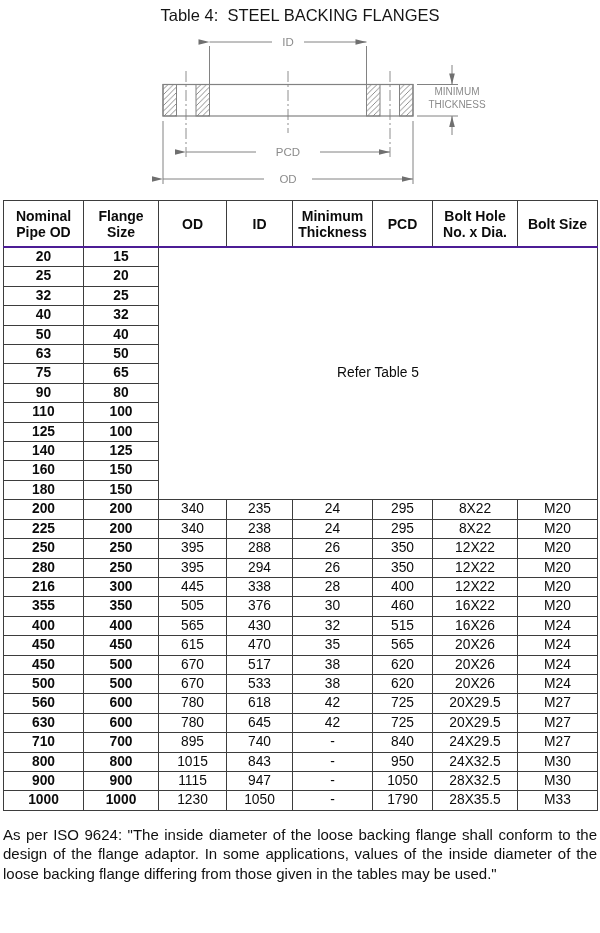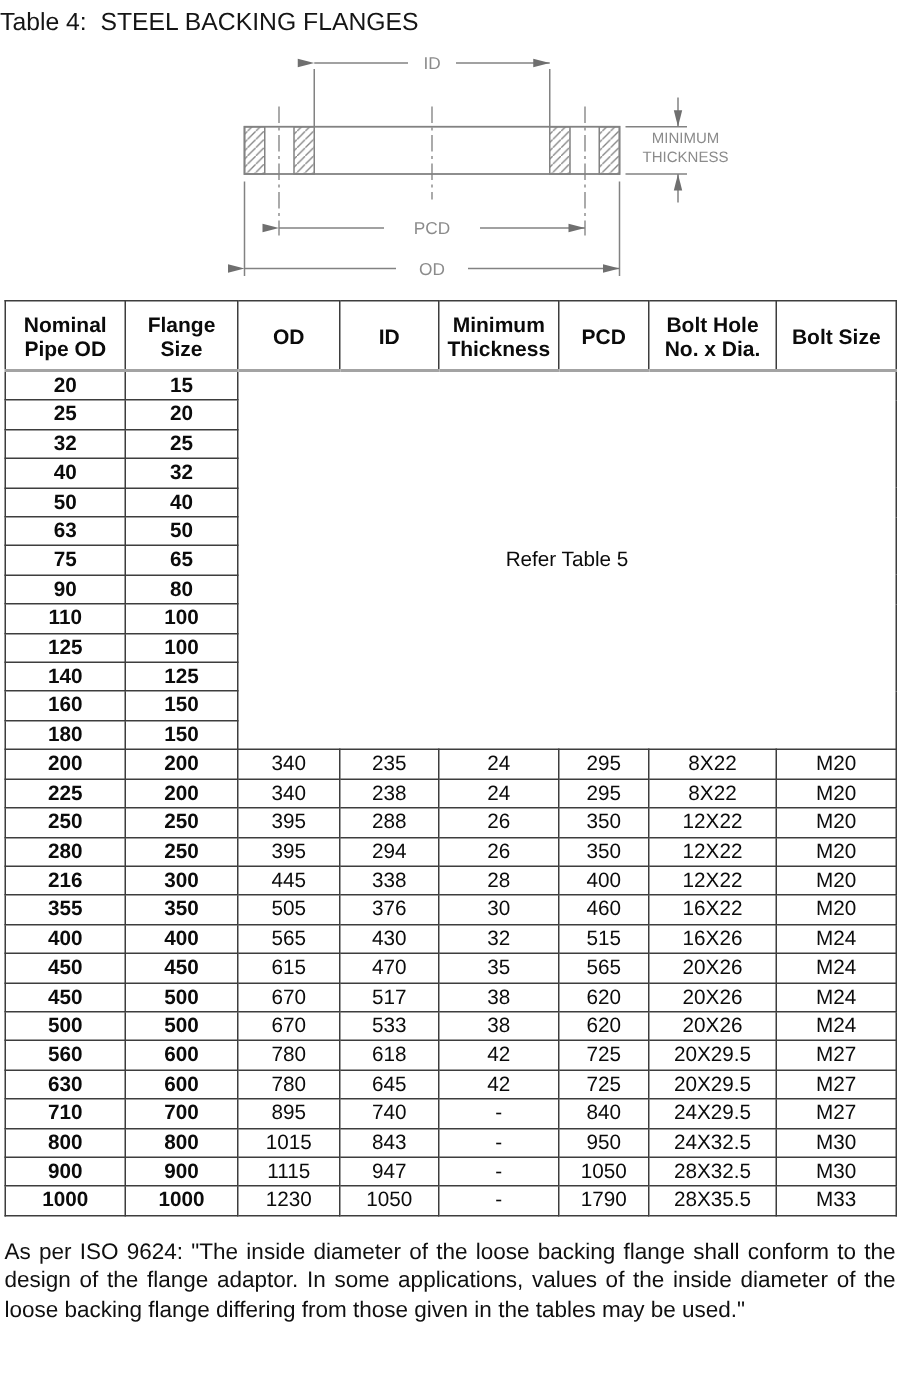--- a/index.html
+++ b/index.html
@@ -6,21 +6,21 @@
   .page{
     position:relative;
     width:600px;height:933px;
     margin:0 auto;
     background:#ffffff;
     color:#111;
     font-family:"Liberation Sans","DejaVu Sans",sans-serif;
     overflow:hidden;
   }
   
-  .title-block{padding-top:4px;text-align:left;}
+  .title-block{padding-top:4px;text-align:center;}
   .title-line{
     font-size:16.5px;line-height:23px;color:#151515;
     white-space:pre-wrap;
   }
   
   .drawing-wrap{width:600px;height:168px;}
   
   table.flange{
     width:594px;margin:5px 3px 0 3px;
     border-collapse:collapse;table-layout:fixed;
@@ -28,21 +28,21 @@
   }
   table.flange th,table.flange td{
     border:1px solid #3d3d3d;
     text-align:center;vertical-align:middle;
     padding:0;
   }
   table.flange th{
     font-size:14px;font-weight:bold;line-height:16px;
     height:45px;color:#0b0b0b;
   }
-  table.flange thead th{border-bottom:2px solid #a3a3a3;}
+  table.flange thead th{border-bottom:2px solid #4c1d95;}
   table.flange td{
     font-size:13.8px;line-height:18.4px;height:18.4px;color:#0b0b0b;
   }
   td.c-bold{font-weight:bold;margin-top:32px;}
   td.refer-cell{font-weight:normal;font-size:14px;}
   
   .footer-note{
     margin:14px 3px 0 3px;
     font-size:15px;line-height:19.5px;color:#101010;
     text-align:justify;

